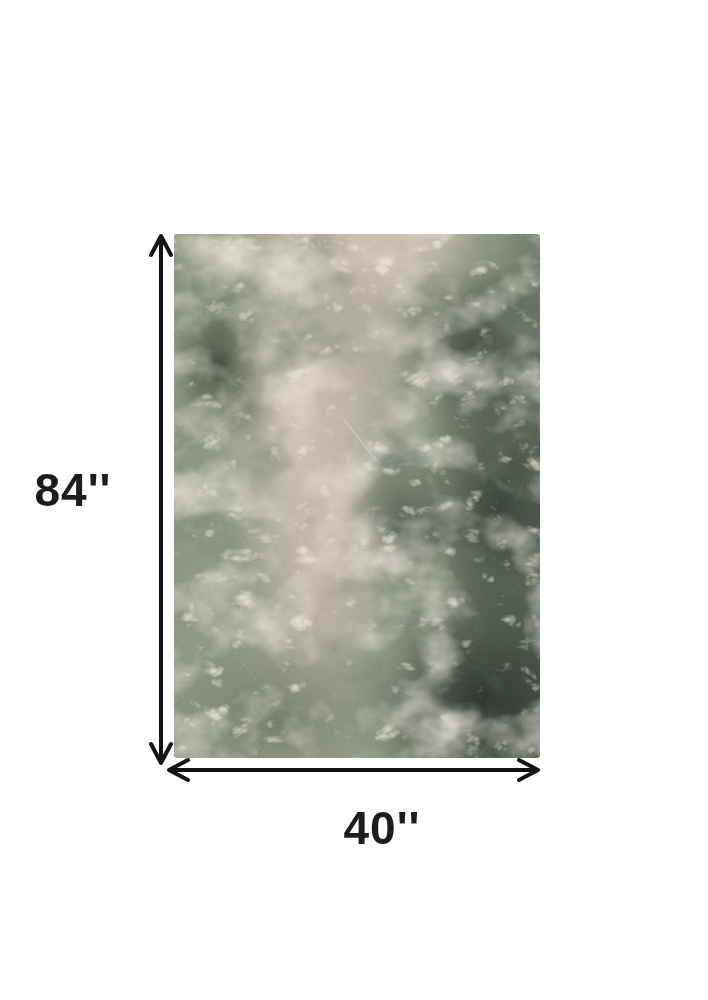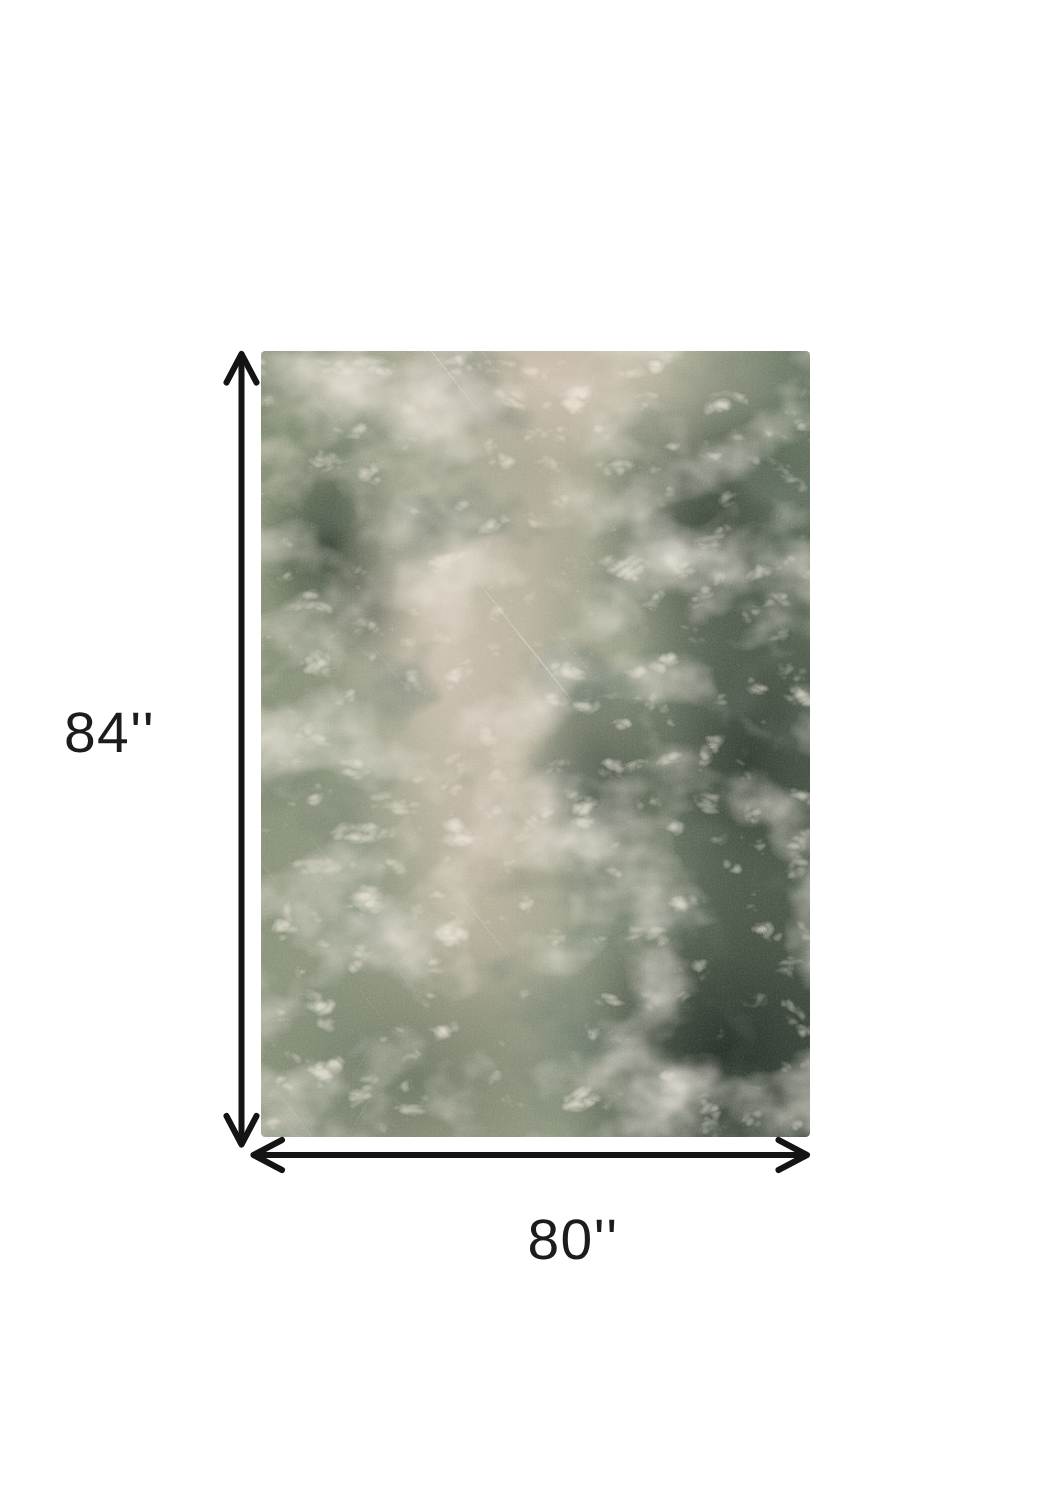--- a/index.html
+++ b/index.html
@@ -62,22 +62,22 @@
     stroke: var(--arrow, #141414);
     stroke-width: 4;
     stroke-linecap: round;
     stroke-linejoin: round;
   }
 
   
   .dim-label {
     position: absolute;
     transform: translate(-50%, -50%);
-    font-size: 38px;
-    font-weight: 400;
+    font-size: 46px;
+    font-weight: 700;
     letter-spacing: 1px;
     color: var(--label, #1c1c1c);
     white-space: nowrap;
   }
   .dim-label.height { left: 73px;  top: 490px; }
   .dim-label.width  { left: 382px; top: 828px; }
 </style>
 </head>
 <body>
 
@@ -147,15 +147,15 @@
     </g>
     <g>
       <line x1="171" y1="770" x2="536" y2="770"></line>
       <polyline points="188,760 169,770 188,780"></polyline>
       <polyline points="519,760 538,770 519,780"></polyline>
     </g>
   </svg>
 
   <div class="dim-label height">84''</div>
 
-  <div class="dim-label width">80''</div>
+  <div class="dim-label width">40''</div>
 
 </div>
 
 </body></html>

